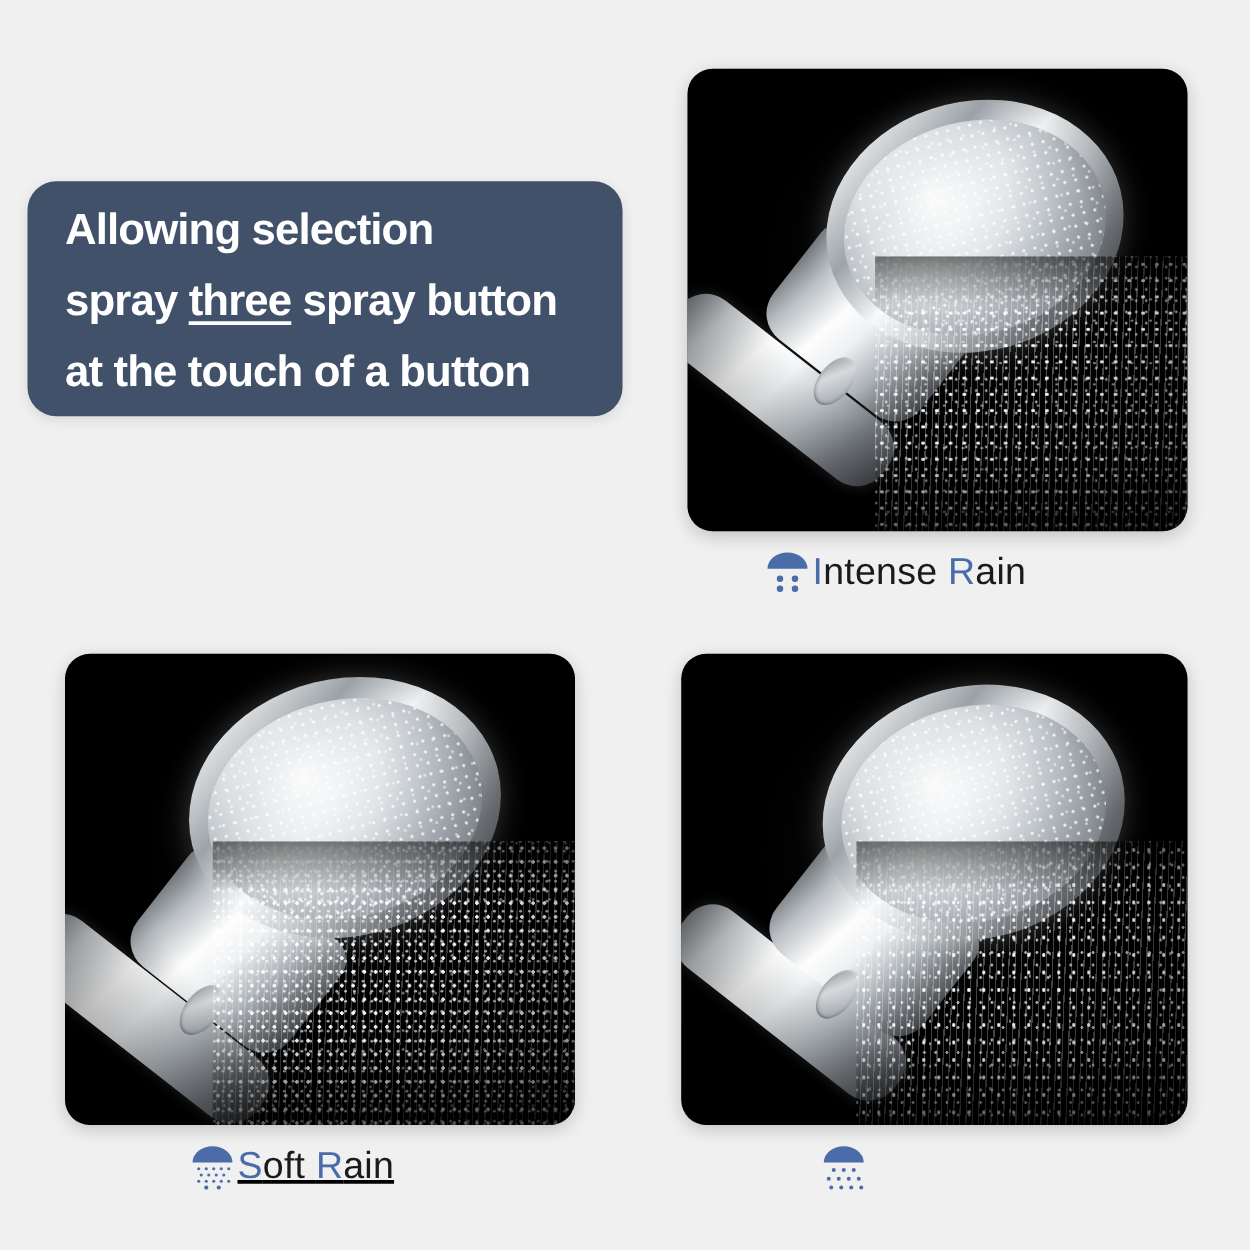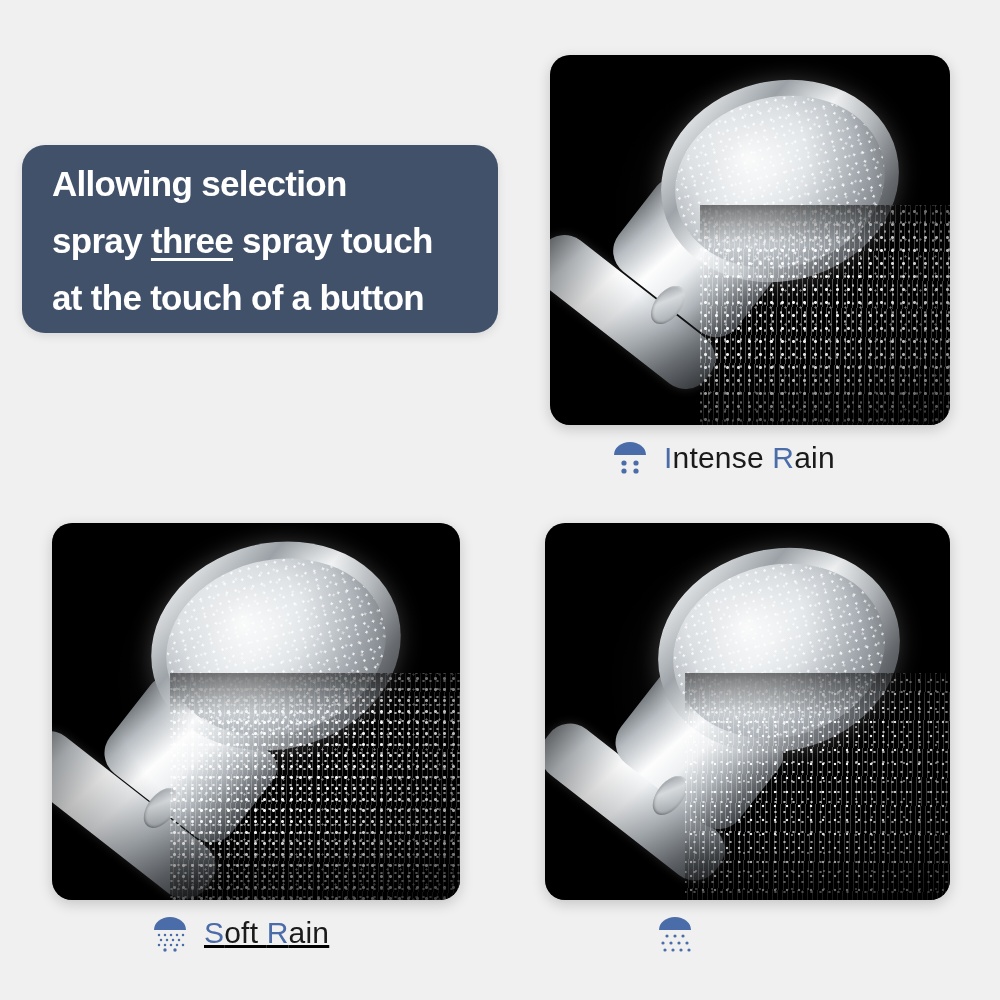--- a/index.html
+++ b/index.html
@@ -109,37 +109,37 @@
   .spray .fade {
     position:absolute; inset:0;
     background:linear-gradient(to bottom, rgba(0,0,0,.55) 0%, rgba(0,0,0,0) 18%, rgba(0,0,0,0) 72%, rgba(0,0,0,.5) 100%);
   }
   .vignette {
     position:absolute; inset:0; border-radius:20px; pointer-events:none;
     background:radial-gradient(ellipse at 48% 42%, rgba(255,255,255,.05) 0%, rgba(0,0,0,.0) 45%, rgba(0,0,0,.55) 100%);
   }
 
   
-  .caption { position:absolute; display:flex; align-items:center; gap:14px; }
+  .caption { position:absolute; display:flex; align-items:center; }
   #cap-intense { left:610px; top:438px; }
   #cap-soft    { left:150px; top:913px;text-decoration:underline; }
   #cap-full    { left:655px; top:913px; }
 
   .cap-icon { width:40px; height:40px; display:block; flex:0 0 auto; }
   .cap-text { font-size:30px; letter-spacing:.2px; color:#1a1a1a; white-space:nowrap; font-weight:400; }
   .cap-text .hl { color:#4a6ca8; }
 </style>
 </head>
 <body>
 
 <div id="stage">
 
   <div class="banner">
     <div class="banner-line">Allowing selection</div>
-    <div class="banner-line"><span>spray </span><span class="u">three</span><span> spray touch</span></div>
+    <div class="banner-line"><span>spray </span><span class="u">three</span><span> spray button</span></div>
     <div class="banner-line">at the touch of a button</div>
   </div>
 
   <div class="photo" id="photo-intense">
     <div class="scene">
       <div class="rig" style="left:0;top:0;width:400px;height:370px;">
         <div class="handle" style="left:-30px;top:228px;width:210px;height:58px;transform:rotate(38deg);"></div>
         <div class="neck" style="left:70px;top:150px;width:150px;height:108px;transform:rotate(38deg);"></div>
         <div class="btn-oval" style="left:105px;top:228px;width:26px;height:44px;transform:rotate(38deg);"></div>
         <div class="head-rim" style="left:110px;top:26px;width:240px;height:200px;transform:rotate(-14deg);"></div>

